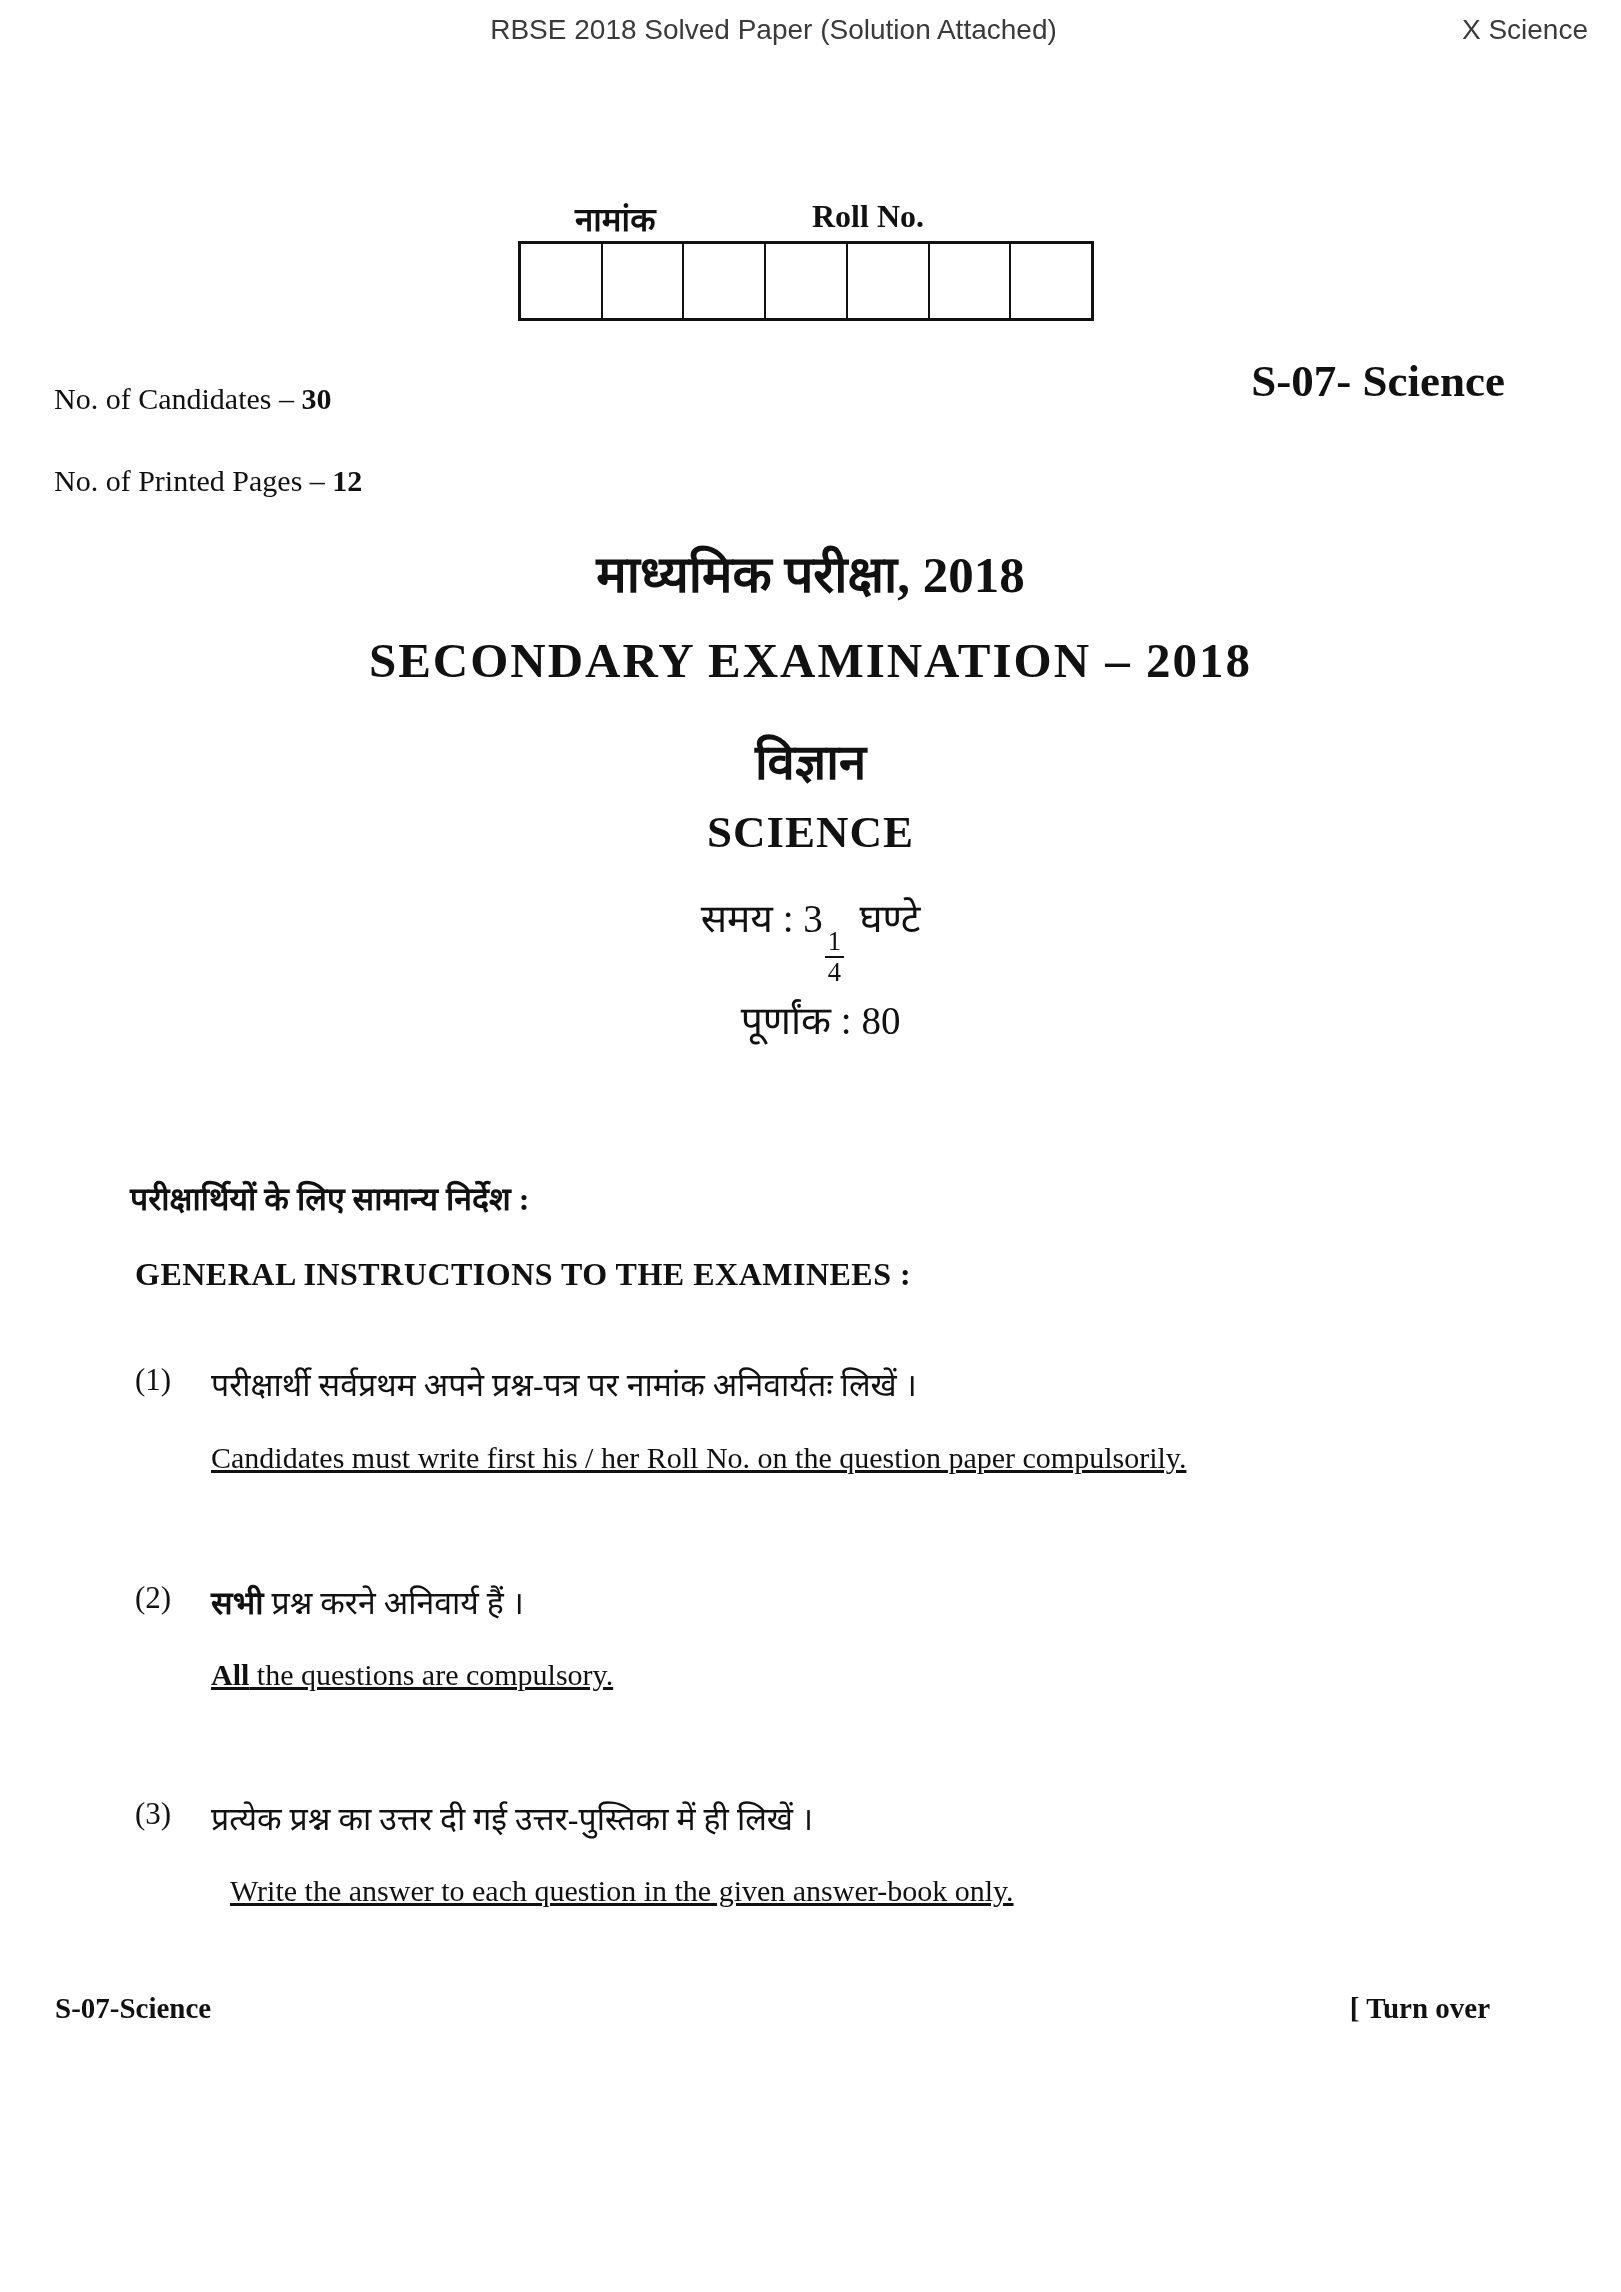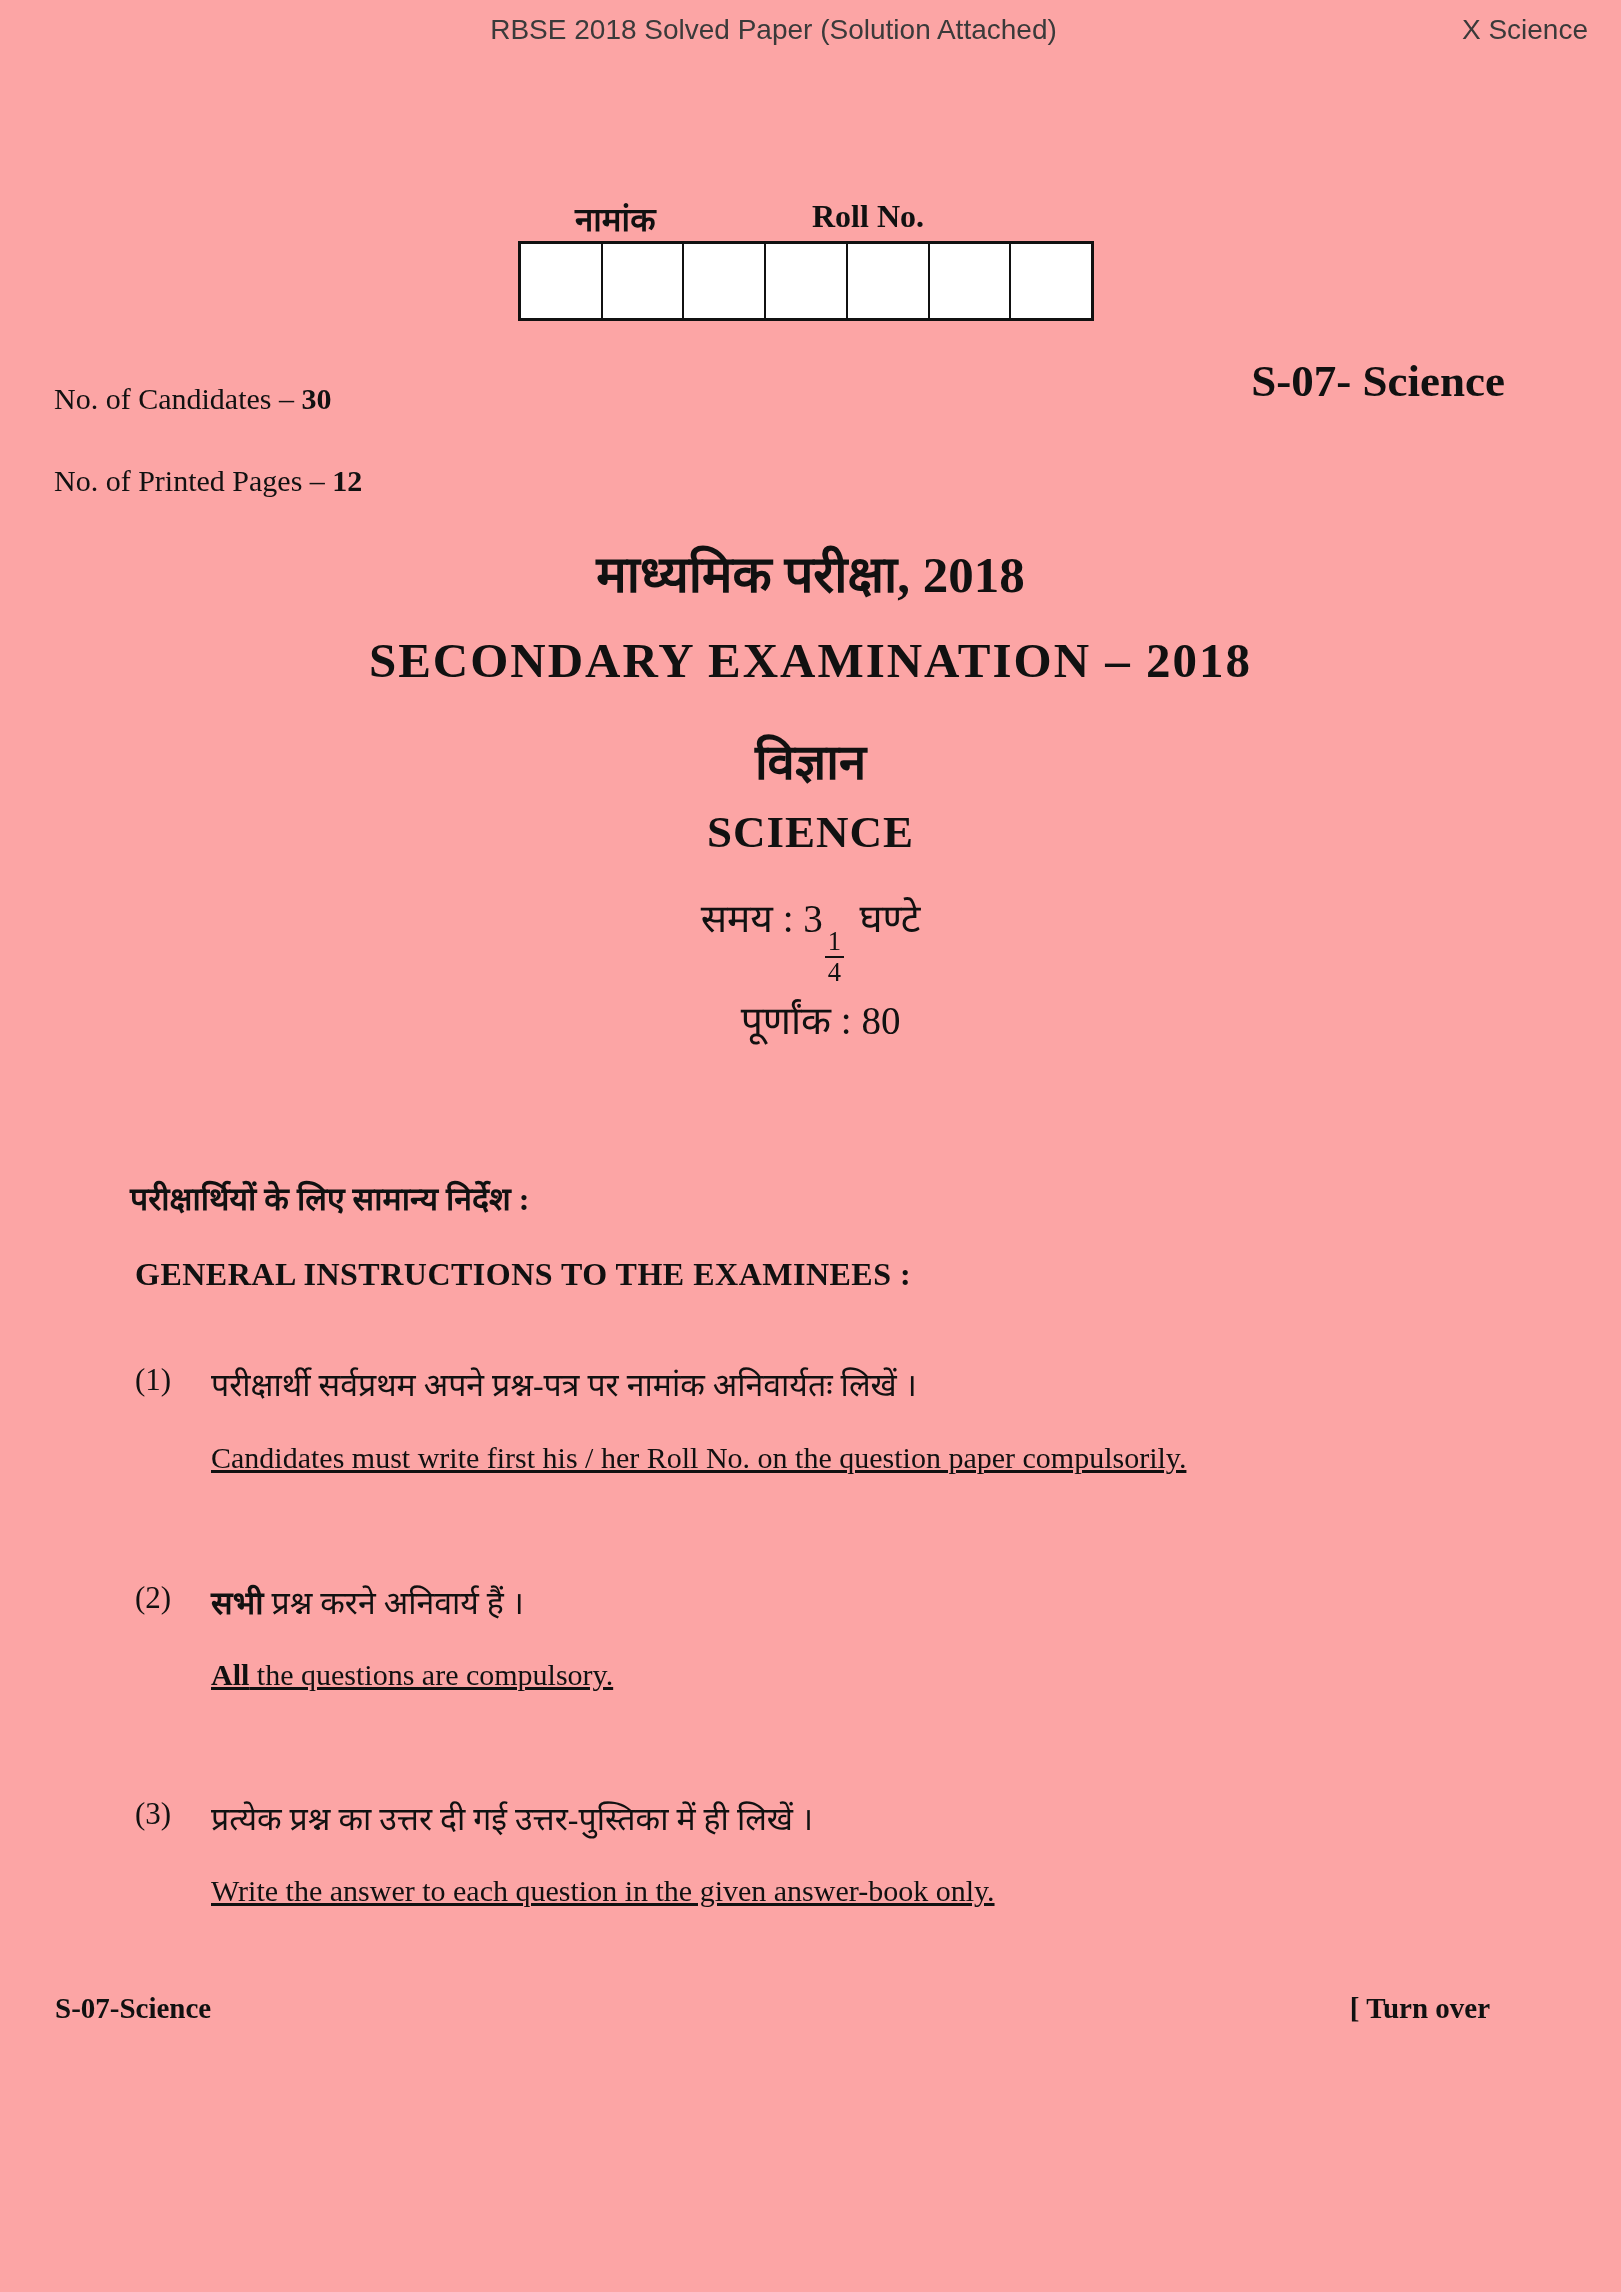--- a/index.html
+++ b/index.html
@@ -1,21 +1,21 @@
 <!DOCTYPE html>
 <html><head>
 <meta charset="utf-8">
 <style>
   * { margin: 0; padding: 0; box-sizing: border-box; }
   html, body { background: #e8e8e8; }
   .page {
     position: relative;
     width: 1621px;
     height: 2293px;
-    background: #fca5a5;
+    background: #ffffff;
     font-family: "Liberation Serif", serif;
     color: #111111;
     overflow: hidden;
   }
   .abs { position: absolute; }
   .center { left: 0; width: 100%; text-align: center; }
 
   
   .top-header-title {
     top: 13.7px; left: 0; width: 100%;
@@ -79,21 +79,21 @@
 
   
   .inst-head-hi { top: 1176px; left: 130px; font-size: 32px; font-weight: bold; }
   .inst-head-en { top: 1256px; left: 135px; font-size: 32px; font-weight: bold; letter-spacing: 0.5px; }
   .inst-num  { position: absolute; left: 135px; top: 0; font-size: 31px; }
   .inst-hi   { position: absolute; left: 211px; top: 0; font-size: 32px; width: 1304px; }
   .inst-en   { position: absolute; left: 211px; top: 0; font-size: 30px; width: 1304px; text-decoration: underline; }
 
   .i1-hi { top: 1362px; } .i1-en { top: 1441px; }
   .i2-hi { top: 1580px; } .i2-en { top: 1658px; }
-  .i3-hi { top: 1796px; } .i3-en { top: 1874px; }
+  .i3-hi { top: 1796px; } .i3-en { top: 1874px; margin-left: 19px; }
 
   
   .footer-left  { top: 1992px; left: 55px;  font-size: 29px; font-weight: bold; }
   .footer-right { top: 1992px; right: 131px; font-size: 29px; font-weight: bold; }
 
   b.lead { font-weight: bold; }
 </style>
 </head>
 <body>
 

